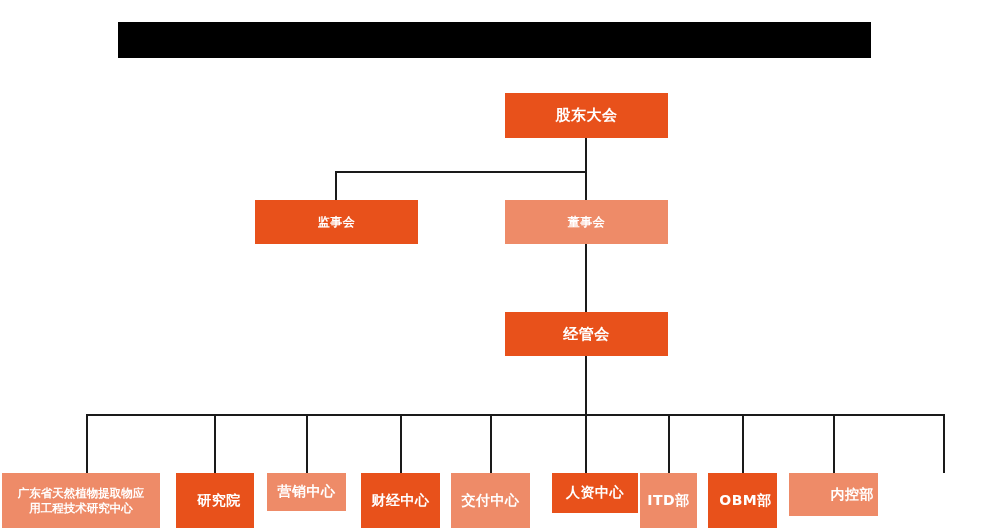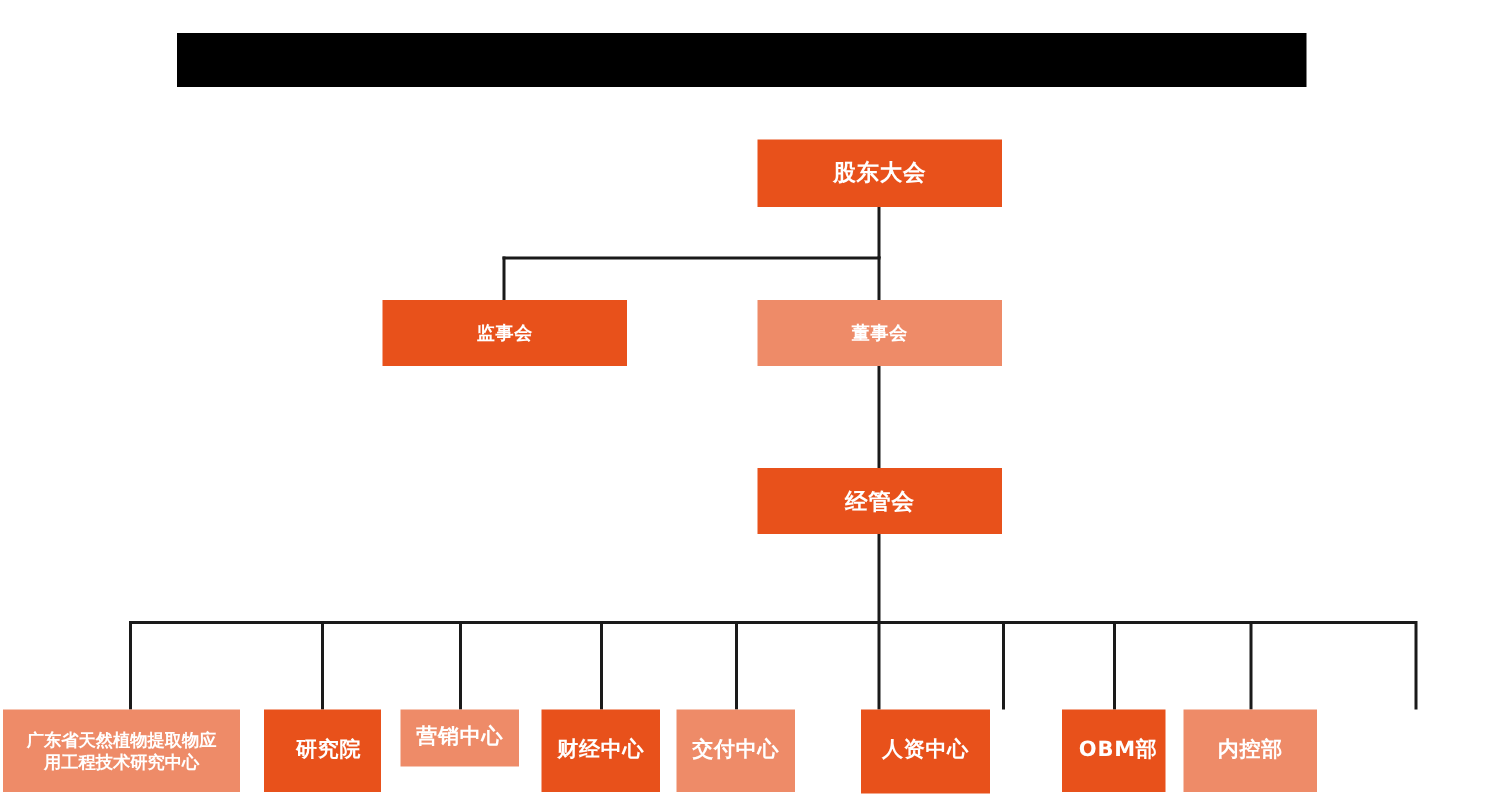--- a/index.html
+++ b/index.html
@@ -126,27 +126,30 @@
   </div>
 
   <div class="node dark row-leaf" style="left:361px; top:473px; width:79px; height:55px;">
     <span class="label">财经中心</span>
   </div>
 
   <div class="node light row-leaf" style="left:451px; top:473px; width:79px; height:55px;">
     <span class="label">交付中心</span>
   </div>
 
-  <div class="node dark row-leaf" style="left:574px; top:473px; width:86px; height:56px;">
+  <div class="node dark row-leaf" style="left:552px; top:473px; width:86px; height:40px;">
     <span class="label">人资中心</span>
   </div>
 
+  <div class="node light row-leaf" style="left:640px; top:473px; width:57px; height:55px;">
+    <span class="label">ITD部</span>
+  </div>
 
   <div class="node dark row-leaf" style="left:708px; top:473px; width:69px; height:55px;padding-left:10px;">
     <span class="label">OBM部</span>
   </div>
 
-  <div class="node light row-leaf" style="left:789px; top:473px; width:89px; height:55px;">
+  <div class="node light row-leaf" style="left:789px; top:473px; width:89px; height:43px;justify-content:flex-end;">
     <span class="label">内控部</span>
   </div>
 
 
 </div>
 
 </body></html>

